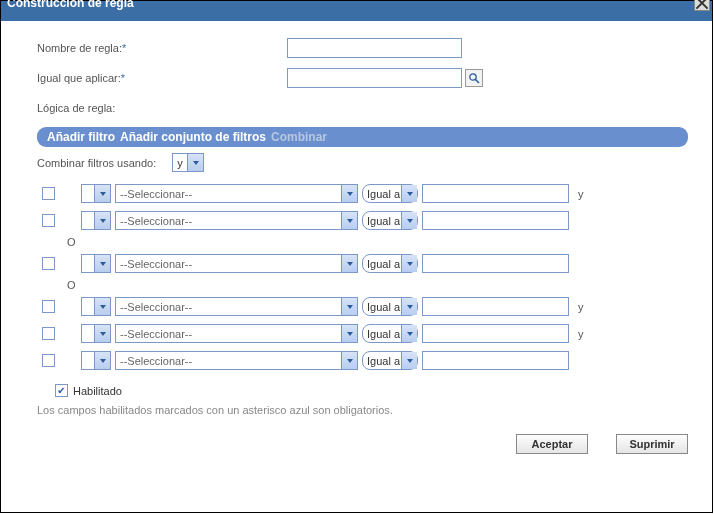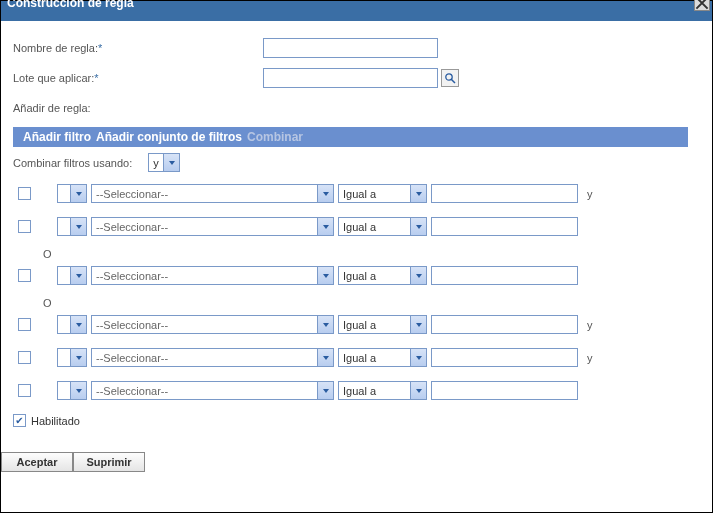--- a/index.html
+++ b/index.html
@@ -1,48 +1,48 @@
 <!DOCTYPE html>
 <html><head>
 <meta charset="utf-8">
 <style>
 * { box-sizing: border-box; margin: 0; padding: 0; }
 body { font-family: Arial, sans-serif; font-size: 11px; background: #fff; width: 714px; height: 514px; overflow: hidden; }
 .dialog { width: 713px; height: 513px; border: 1px solid #000; background: #fff; }
 .titlebar { background: #3a6ea5; color: #fff; height: 20px; display: flex; align-items: center; justify-content: space-between; padding: 0 2px 16px 6px; font-weight: bold; font-size: 12px; }
 .close-btn { width: 16px; height: 16px; background: #dcdcdc; border: 1px solid #888; display: flex; align-items: center; justify-content: center; font-size: 11px; color: #333; cursor: pointer; }
-.content { padding: 16px 24px 8px 12px; color: #333; }
+.content { padding: 16px 24px 8px 36px; color: #333; }
 .form-row { display: flex; align-items: center; margin-bottom: 8px; min-height: 22px; }
 .form-label { width: 250px; color: #555; display:flex; align-items:center; }
 .req { color: #3a6ea5; }
 .txt-input { width: 175px; height: 20px; border: 1px solid #7a99c8; padding: 1px 3px; font-size: 11px; }
 .lookup { display:inline-flex; width:18px; height:18px; border:1px solid #999; margin-left: 3px; align-items:center; justify-content:center; background:#f2f2f2; cursor:pointer; }
 .lookup svg { width:12px; height:12px; }
-.logic-bar { background: #6a8fcf; color: #fff; padding: 3px 10px; margin-top: 4px; display:flex; gap: 5px; font-weight: bold; font-size: 12px;}
+.logic-bar { background: #6a8fcf; color: #fff; padding: 3px 10px; margin-top: 4px; display:flex; gap: 5px; font-weight: bold; font-size: 12px; border-radius: 9px;}
 .logic-bar .disabled { color: #b7c6e3; font-weight: bold; }
 .logic-link { color:#fff; }
 .combine-row { display:flex; align-items:center; padding: 6px 0 12px 0; gap: 16px; color:#555;}
 .sel { border: 1px solid #7a99c8; background: #fff; height: 19px; font-size: 11px; display:inline-flex; align-items:center; position:relative;}
 .sel-text { padding: 0 4px; color:#333; flex:1; overflow:hidden; white-space:nowrap;}
 .sel-placeholder { color:#666; }
 .sel-btn { width:16px; height:17px; background: linear-gradient(#d7e3f7,#b8cdef); border-left:1px solid #7a99c8; display:flex; align-items:center; justify-content:center; cursor:pointer; }
 .sel-btn svg { width:8px; height:8px; }
-.filter-row { display:flex; align-items:center; margin-bottom: 14px; gap: 4px; padding-left: 5px;}
+.filter-row { display:flex; align-items:center; margin-bottom: 8px; gap: 4px; padding-left: 5px;}
 .chk { width:13px; height:13px; border:1px solid #7a99c8; cursor:pointer; display:inline-flex; align-items:center; justify-content:center; background:#fff; flex-shrink:0;}
 .chk.checked::after { content:"✔"; color:#2a5ca0; font-size:10px; line-height:10px;}
 .s-narrow { width: 30px; }
 .s-mid { width: 243px; }
-.s-cond { width: 89px; }
+.s-cond { width: 56px; border-radius: 8px; }
 .val-input { width: 147px; height: 19px; border:1px solid #7a99c8; padding:1px 3px; font-size:11px;}
 .op-text { padding-left: 5px; color:#555; }
 .or-label { padding-left: 30px; color:#555; margin-bottom:6px; margin-top:-2px;}
 .opts { margin-top: 14px; }
-.opt-row { display:flex; align-items:center; gap:5px; margin-bottom:7px; color:#333;}
+.opt-row { display:flex; align-items:center; gap:5px; margin-bottom:7px; color:#333;margin-left:18px;}
 .hint { color:#888; margin-top:3px;}
-.btn-row { display:flex; justify-content:flex-start; gap:0; padding: 10px 24px 0 0;}
+.btn-row { display:flex; justify-content:flex-end; gap:28px; padding: 10px 24px 0 0;}
 .btn { min-width:72px; height:20px; border:1px solid #888; background:linear-gradient(#fdfdfd,#e5e5e5); font-size:11px; cursor:pointer; font-weight:bold; color:#333;}
 </style>
 </head>
 <body>
 
 <div class="dialog">
   <div class="titlebar">
     <span>Construcción de regla</span>
     <div class="close-btn">
       <svg viewBox="0 0 10 10">
@@ -56,34 +56,34 @@
     <div class="form-row">
       <div class="form-label">
           <span>Nombre de regla:</span>
           <span class="req">*</span>
         </div>
       <input class="txt-input" value="" style="">
     </div>
 
     <div class="form-row">
       <div class="form-label">
-          <span>Lote que aplicar:</span>
+          <span>Igual que aplicar:</span>
           <span class="req">*</span>
         </div>
       <input class="txt-input" value="" style="">
       <span class="lookup">
         <svg viewBox="0 0 12 12">
             <circle cx="5" cy="5" r="3.2" stroke="#2a5ca0" stroke-width="1.3" fill="none"></circle>
             <path d="M7.5 7.5 L11 11" stroke="#2a5ca0" stroke-width="1.5"></path>
           </svg>
       </span>
     </div>
 
     <div class="form-row">
-      <div class="form-label">Añadir de regla:</div>
+      <div class="form-label">Lógica de regla:</div>
     </div>
 
     <div class="logic-bar">
       <span class="logic-link">Añadir filtro</span>
       <span class="logic-link">Añadir conjunto de filtros</span>
       <span class="disabled">Combinar</span>
     </div>
 
     <div class="combine-row">
       <span>Combinar filtros usando:</span>
@@ -280,20 +280,21 @@
           <input class="val-input" style="">
           <span class="op-text"></span>
         </div>
       </div>
 
     <div class="opts">
       <div class="opt-row">
         <span class="chk checked"></span>
         <span>Habilitado</span>
       </div>
+      <div class="hint">Los campos habilitados marcados con un asterisco azul son obligatorios.</div>
     </div>
 
   </div>
 
   <div class="btn-row">
     <button class="btn">Aceptar</button>
     <button class="btn">Suprimir</button>
   </div>
 </div>
 

